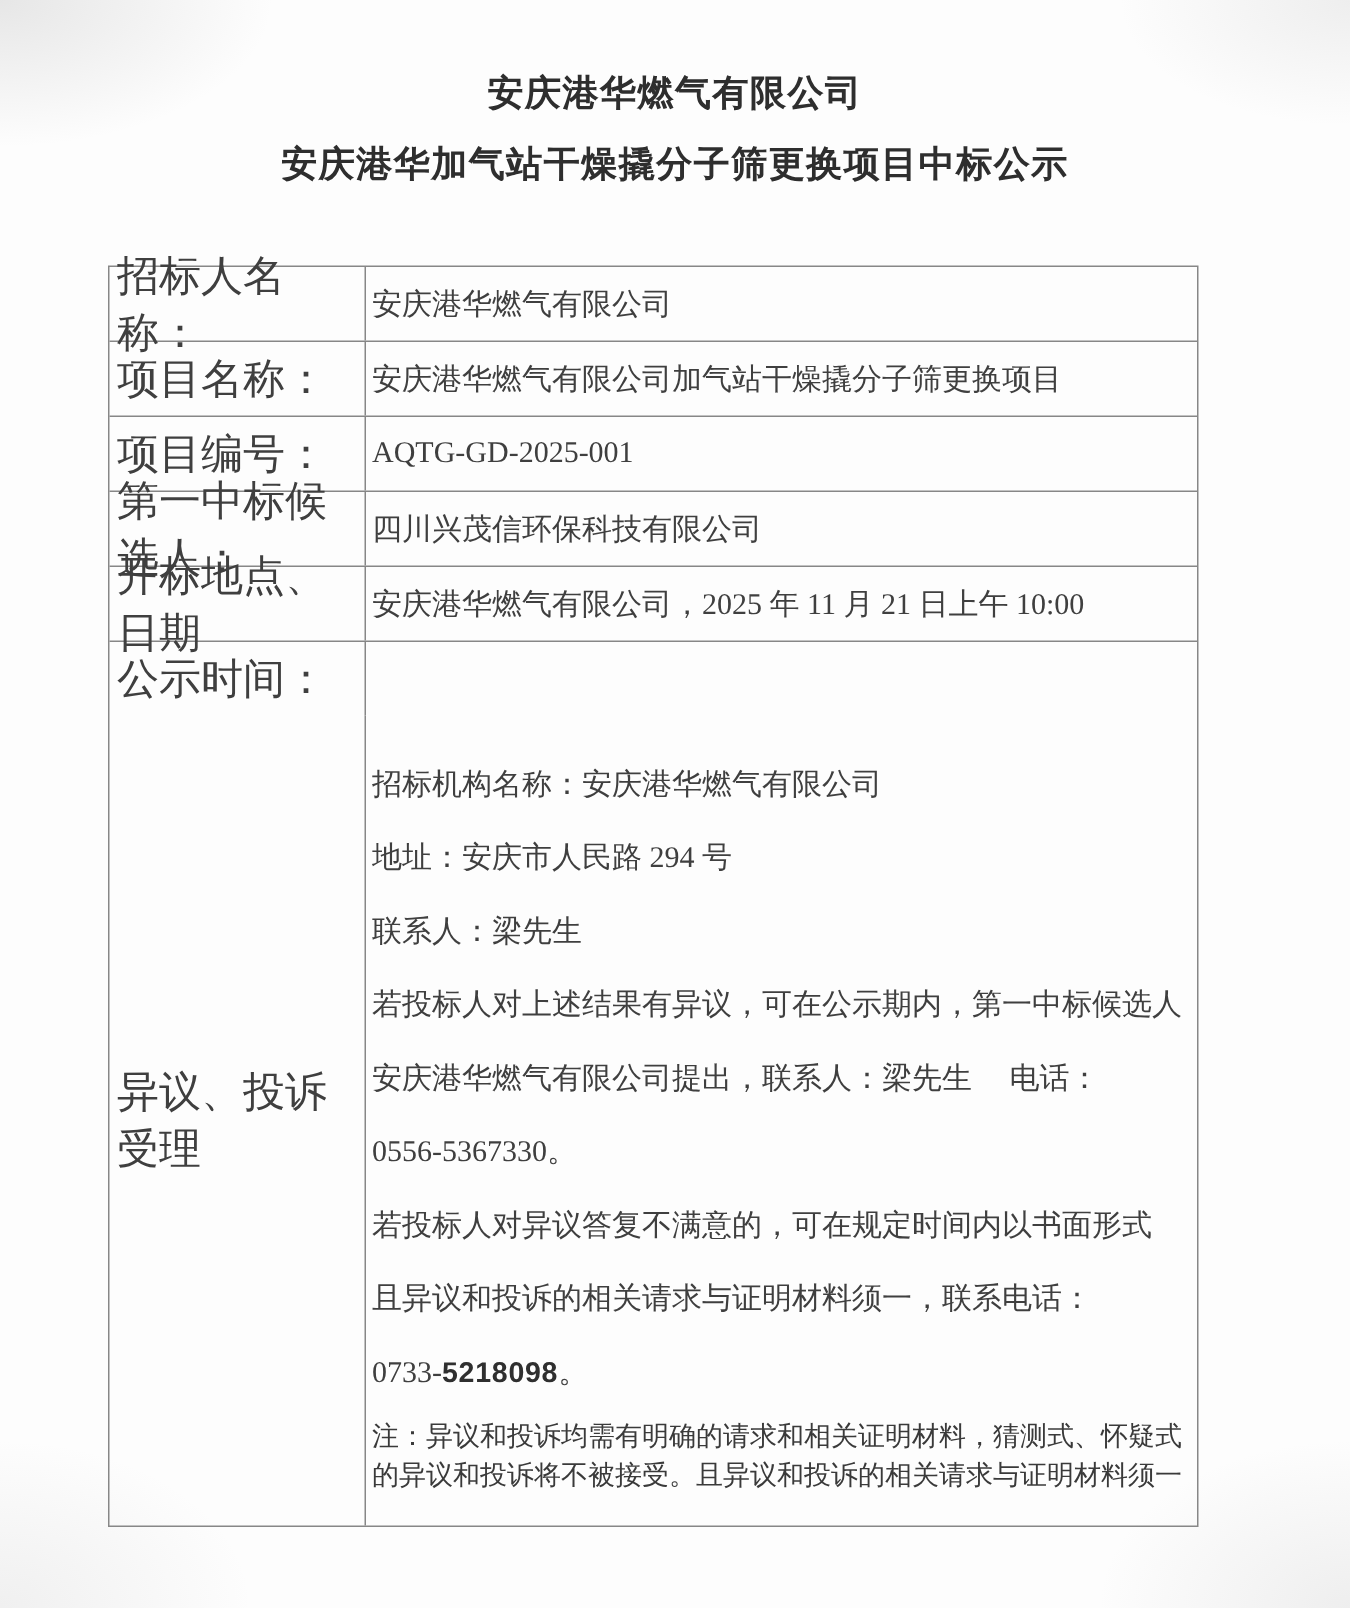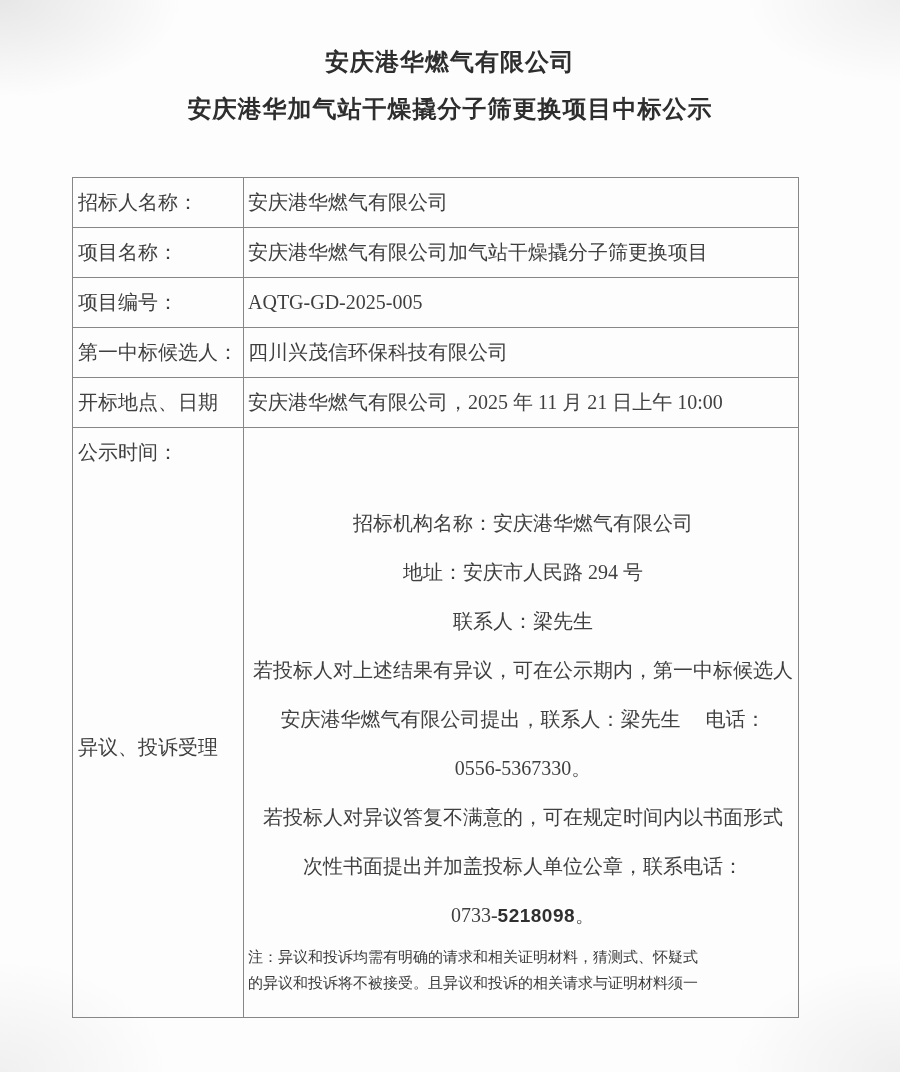--- a/index.html
+++ b/index.html
@@ -25,41 +25,41 @@
     position:absolute;left:72px;top:177px;width:727px;
     border:1px solid #878787;background:transparent;
     box-sizing:border-box;
   }
   .row{display:flex;height:49px;border-bottom:1px solid #878787;}
   .row:last-child{border-bottom:none;}
   .cell{box-sizing:border-box;}
   .cell.label{
     width:171px;flex:0 0 171px;border-right:1px solid #878787;
     display:flex;align-items:center;padding-left:5px;
-    font-size:20px;color:#3f3f3f;
+    font-size:28px;color:#3f3f3f;
   }
   .cell.value{
     flex:1;display:flex;align-items:center;padding-left:4px;
     font-size:20px;color:#3f3f3f;white-space:nowrap;
   }
   .row.big-row{height:540px;}
   .row.big-row .cell.label{align-items:center;}
   .row.big-row .cell.value{
     display:block;padding-top:22px;white-space:normal;
   }
   .obj-line{
-    line-height:49px;font-size:20px;color:#3f3f3f;white-space:nowrap;text-align:center;
+    line-height:49px;font-size:20px;color:#3f3f3f;white-space:nowrap;
   }
   .obj-line .accent{
     font-family:"Liberation Sans","DejaVu Sans",sans-serif;
     font-weight:700;color:#2f2f2f;font-size:19px;letter-spacing:0.5px;margin-top:28px;
   }
   .note{margin-top:4px;}
   .note-line{
-    font-size:15px;line-height:26px;color:#3a3a3a;white-space:nowrap;
+    font-size:18px;line-height:26px;color:#3a3a3a;white-space:nowrap;
   }
 </style>
 </head>
 <body>
 
 <div class="page">
   <div class="title title-1">安庆港华燃气有限公司</div>
   <div class="title title-2">安庆港华加气站干燥撬分子筛更换项目中标公示</div>
 
   <div class="doc-table">
@@ -69,21 +69,21 @@
     <div class="cell value">安庆港华燃气有限公司</div>
   </div>
 
   <div class="row">
     <div class="cell label">项目名称：</div>
     <div class="cell value">安庆港华燃气有限公司加气站干燥撬分子筛更换项目</div>
   </div>
 
   <div class="row">
     <div class="cell label">项目编号：</div>
-    <div class="cell value">AQTG-GD-2025-005</div>
+    <div class="cell value">AQTG-GD-2025-001</div>
   </div>
 
   <div class="row">
     <div class="cell label">第一中标候选人：</div>
     <div class="cell value">四川兴茂信环保科技有限公司</div>
   </div>
 
   <div class="row">
     <div class="cell label">开标地点、日期</div>
     <div class="cell value">安庆港华燃气有限公司，2025 年 11 月 21 日上午 10:00</div>
@@ -98,21 +98,21 @@
       <div class="cell label">异议、投诉受理</div>
       <div class="cell value">
         <div id="objection-lines">
             <div class="obj-line"><span>招标机构名称：安庆港华燃气有限公司</span></div>
             <div class="obj-line"><span>地址：安庆市人民路 294 号</span></div>
             <div class="obj-line"><span>联系人：梁先生</span></div>
             <div class="obj-line"><span>若投标人对上述结果有异议，可在公示期内，第一中标候选人</span></div>
             <div class="obj-line"><span>安庆港华燃气有限公司提出，联系人：梁先生　 电话：</span></div>
             <div class="obj-line"><span>0556-5367330。</span></div>
             <div class="obj-line"><span>若投标人对异议答复不满意的，可在规定时间内以书面形式</span></div>
-            <div class="obj-line"><span>次性书面提出并加盖投标人单位公章，联系电话：</span></div>
+            <div class="obj-line"><span>且异议和投诉的相关请求与证明材料须一，联系电话：</span></div>
             <div class="obj-line"><span>0733-</span><span class="accent">5218098</span><span>。</span></div>
           </div>
         <div class="note" id="note-lines">
             <div class="note-line">注：异议和投诉均需有明确的请求和相关证明材料，猜测式、怀疑式</div>
             <div class="note-line">的异议和投诉将不被接受。且异议和投诉的相关请求与证明材料须一</div>
           </div>
       </div>
     </div>
   </div>
 </div>

